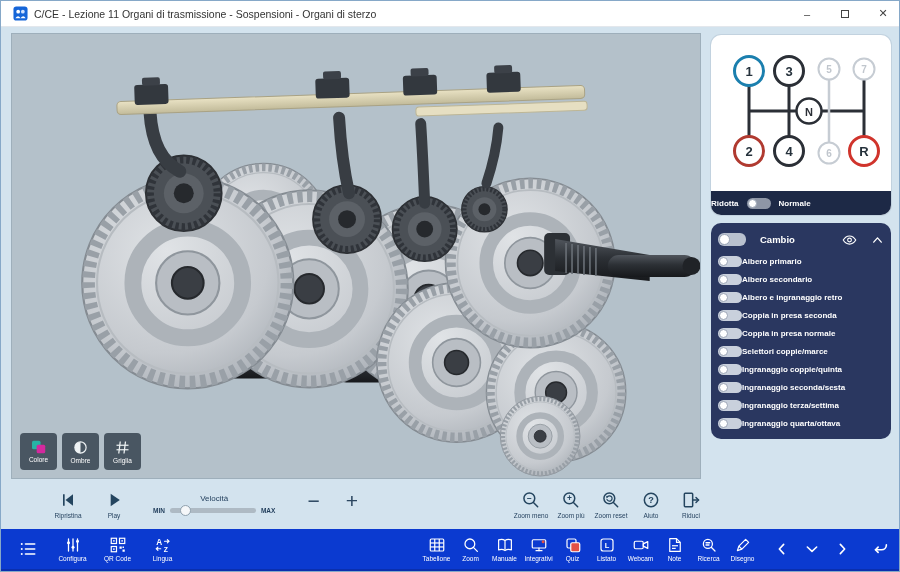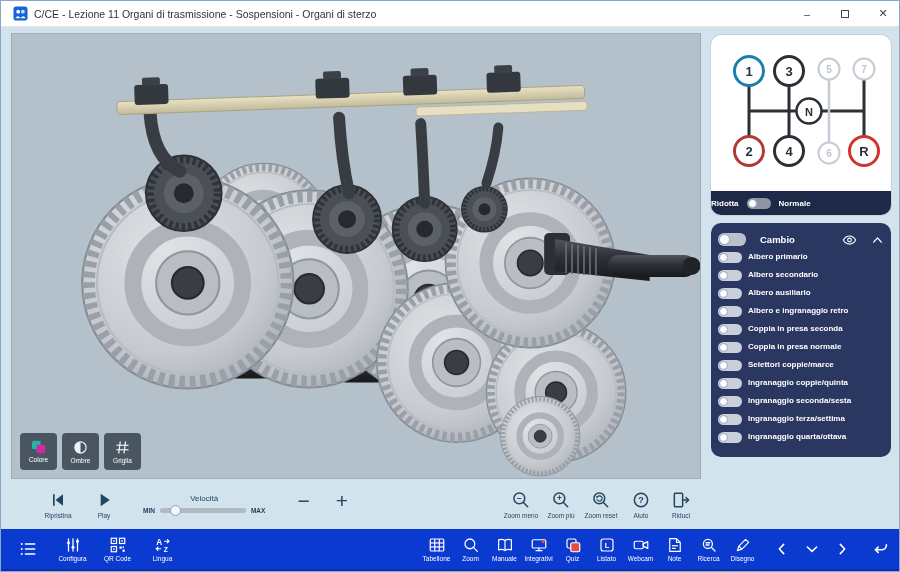--- a/index.html
+++ b/index.html
@@ -12,41 +12,41 @@
   .ctl{width:32px;height:26px;display:flex;align-items:center;justify-content:center;font-size:11px;color:#444;cursor:default;}
   .ctl .maxbox{width:8px;height:8px;border:1px solid #444;display:inline-block;}
   
   .content{position:relative;height:502px;flex:none;}
   .viewport{position:absolute;left:10px;top:6px;width:690px;height:446px;background:#b4c1ca;border:1px solid #9eafbb;}
   .scene{display:block;width:100%;height:100%;}
   .vp-buttons{position:absolute;left:8px;bottom:8px;display:flex;gap:5px;}
   .vp-btn{width:37px;height:37px;background:rgba(52,66,78,.84);border-radius:4px;display:flex;flex-direction:column;align-items:center;justify-content:center;color:#fff;cursor:pointer;}
   .vp-btn .vlabel{font-size:6.5px;margin-top:2px;}
   
-  .playbar{position:absolute;left:10px;top:454px;width:690px;height:46px;display:flex;align-items:center;}
+  .playbar{position:absolute;left:20px;top:454px;width:690px;height:46px;display:flex;align-items:center;}
   .pb-item{display:flex;flex-direction:column;align-items:center;width:46px;cursor:pointer;}
   .pb-label{font-size:6.5px;margin-top:2px;color:#1f3c5a;white-space:nowrap;}
   .speed{display:flex;flex-direction:column;align-items:center;margin-left:16px;}
   .speed-label{font-size:8px;color:#1f3c5a;margin-bottom:4px;}
   .speed-row{display:flex;align-items:center;gap:5px;}
   .minmax{font-size:6.5px;font-weight:bold;color:#1f3c5a;}
   .track{width:86px;height:5px;background:#aebac4;border-radius:3px;position:relative;cursor:pointer;}
   .knob{position:absolute;left:10px;top:-3px;width:11px;height:11px;border-radius:50%;background:#f5f7f9;border:1px solid #8fa0ad;}
   .pm{font-size:21px;color:#2b4660;margin-left:32px;margin-top:-6px;cursor:pointer;font-weight:300;}
   .pm.plus{margin-left:26px;}
   .spacer{flex:1;}
   .zoomgrp{display:flex;}
   .zoomgrp .pb-item{width:40px;}
   
   .shift-panel{position:absolute;left:710px;top:8px;width:180px;border-radius:10px;overflow:hidden;background:#fff;box-shadow:0 0 0 1px #c2d2df;}
   .shift-footer{height:24px;background:#1d2946;display:flex;align-items:center;justify-content:flex-start;gap:8px;color:#fff;font-size:8px;font-weight:bold;}
   .cambio{position:absolute;left:710px;top:196px;width:180px;background:#2a3760;border-radius:10px;padding:4px 7px 7px;}
   .cam-head{display:flex;align-items:center;gap:14px;height:25px;color:#fff;font-size:9.5px;font-weight:bold;}
   .cam-head .grow{flex:1;}
-  .cam-row{display:flex;align-items:flex-start;gap:6px;height:18px;color:#fff;font-size:8px;font-weight:bold;}
+  .cam-row{display:flex;align-items:center;height:18px;color:#fff;font-size:8px;font-weight:bold;}
   .sw{width:24px;height:11px;border-radius:6px;background:#c9d0dc;position:relative;flex:none;cursor:pointer;}
   .sw i{position:absolute;left:1px;top:1px;width:9px;height:9px;border-radius:50%;background:#fff;border:1px solid #9aa4b5;}
   .sw.lg{width:28px;height:13px;background:#b9c1cf;}
   .sw.lg i{width:11px;height:11px;}
   .sw.dark{background:#8e96a6;}
   
   .toolbar{height:40px;background:#0b3ad0;display:flex;align-items:center;padding:0 8px;flex:none;}
   .lgroup{display:flex;gap:12px;margin-left:2px;align-items:center;}
   .rgroup{display:flex;gap:1px;align-items:center;}
   .tool{min-width:33px;display:flex;flex-direction:column;align-items:center;justify-content:center;color:#fff;cursor:pointer;}
@@ -337,26 +337,20 @@
       <div class="cam-row">
           <span class="sw">
             <i></i>
           </span>
           <span>Albero secondario</span>
         </div>
       <div class="cam-row">
           <span class="sw">
             <i></i>
           </span>
-          <span>Albero ausiliario</span>
-        </div>
-      <div class="cam-row">
-          <span class="sw">
-            <i></i>
-          </span>
           <span>Albero e ingranaggio retro</span>
         </div>
       <div class="cam-row">
           <span class="sw">
             <i></i>
           </span>
           <span>Coppia in presa seconda</span>
         </div>
       <div class="cam-row">
           <span class="sw">

